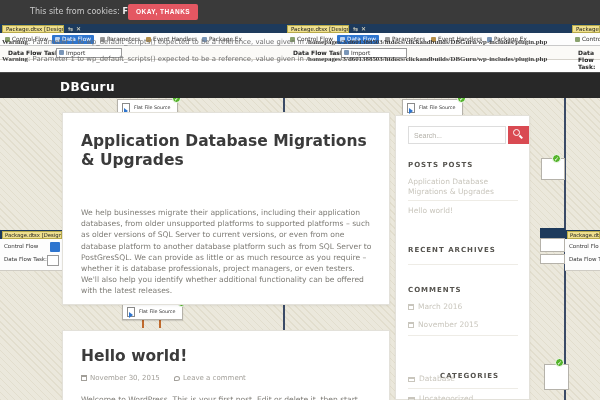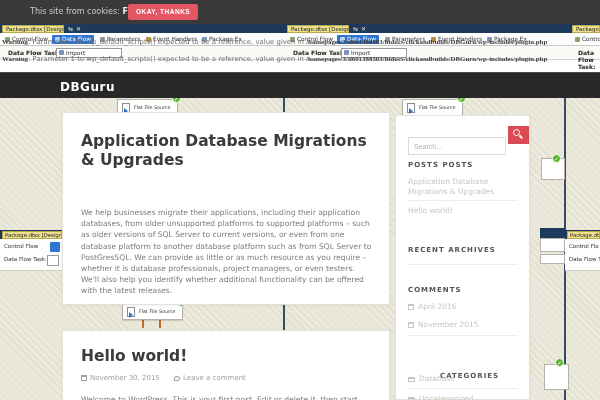--- a/index.html
+++ b/index.html
@@ -58,21 +58,21 @@
   .card { position:absolute; background:#fff; border:1px solid #e3e1da; box-shadow:0 1px 2px rgba(0,0,0,.06); z-index:4; }
   .post-title { position:absolute; left:18px; font-size:15.5px; font-weight:bold; color:#3b3b3b; line-height:19px; width:300px; cursor:pointer; }
   .post-meta { position:absolute; left:18px; font-size:7px; color:#a3a09a; }
   .meta-item { margin-right:12px; cursor:pointer; }
   .cal-icon { display:inline-block; width:6px; height:6px; border:1px solid #a3a09a; border-top:2px solid #a3a09a; margin-right:3px; vertical-align:-1px; }
   .bubble-icon { display:inline-block; width:6px; height:5px; border:1px solid #a3a09a; border-radius:50% 50% 50% 0; margin-right:3px; vertical-align:-1px; }
   .post-body { position:absolute; left:18px; width:294px; font-size:7.6px; color:#7e7c76; line-height:11.2px; }
   .post-body p { margin-bottom:8px; }
 
   
-  .search-input { position:absolute; left:12px; top:21px; width:98px; height:18px; border:1px solid #ddd; font-size:7px; color:#555; padding-left:5px; background:#fff; }
+  .search-input { position:absolute; left:12px; top:10px; width:98px; height:18px; border:1px solid #ddd; font-size:7px; color:#555; padding-left:5px; background:#fff; }
   .search-input::placeholder { color:#b3b0a8; }
   .search-btn { position:absolute; left:112px; top:10px; width:21px; height:18px; background:#d94a52; border:none; cursor:pointer; }
   .mag-icon { position:absolute; left:5px; top:3px; width:7px; height:7px; border:1.5px solid #fff; border-radius:50%; }
   .mag-icon::after { content:""; position:absolute; left:5px; top:6px; width:4px; height:1.5px; background:#fff; transform:rotate(45deg); }
   .sb-heading { position:absolute; left:12px; font-size:7px; font-weight:bold; color:#55534e; letter-spacing:1px; }
   .sb-link { position:absolute; left:12px; width:108px; font-size:7.5px; color:#c9c6bd; line-height:10px; cursor:pointer; }
   .sb-divider { position:absolute; left:12px; width:110px; height:1px; background:#eeece6; }
   .sb-icon-cal { display:inline-block; width:6px; height:6px; border:1px solid #c9c6bd; border-top:2px solid #c9c6bd; margin-right:4px; vertical-align:-1px; }
   .sb-icon-folder { display:inline-block; width:7px; height:5px; border:1px solid #c9c6bd; border-top-width:2px; margin-right:4px; vertical-align:-1px; }
 </style>
@@ -158,21 +158,21 @@
 
       <div class="sb-heading" style="top:45px;">POSTS POSTS</div>
       <div class="sb-link" style="top:61px;">Application Database Migrations &amp; Upgrades</div>
       <div class="sb-divider" style="top:84px;"></div>
       <div class="sb-link" style="top:90px;">Hello world!</div>
 
       <div class="sb-heading" style="top:130px;">RECENT ARCHIVES</div>
       <div class="sb-divider" style="top:148px;"></div>
 
       <div class="sb-heading" style="top:170px;">COMMENTS</div>
-      <div class="sb-link" style="top:186px;"><span class="sb-icon-cal"></span><span>April 2016</span></div>
+      <div class="sb-link" style="top:186px;"><span class="sb-icon-cal"></span><span>March 2016</span></div>
       <div class="sb-link" style="top:204px;"><span class="sb-icon-cal"></span><span>November 2015</span></div>
       <div class="sb-divider" style="top:219px;"></div>
 
       <div class="sb-heading" style="top:256px;margin-left:32px;">CATEGORIES</div>
       <div class="sb-link" style="top:258px;"><span class="sb-icon-folder"></span><span>Database</span></div>
       <div class="sb-divider" style="top:272px;"></div>
       <div class="sb-link" style="top:278px;"><span class="sb-icon-folder"></span><span>Uncategorized</span></div>
     </div>
   </div>
 

